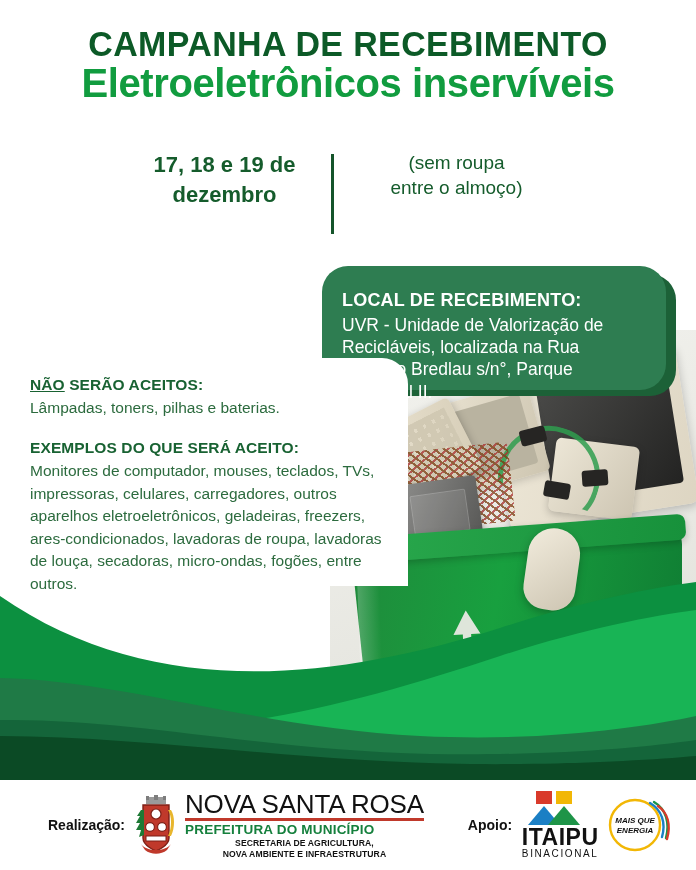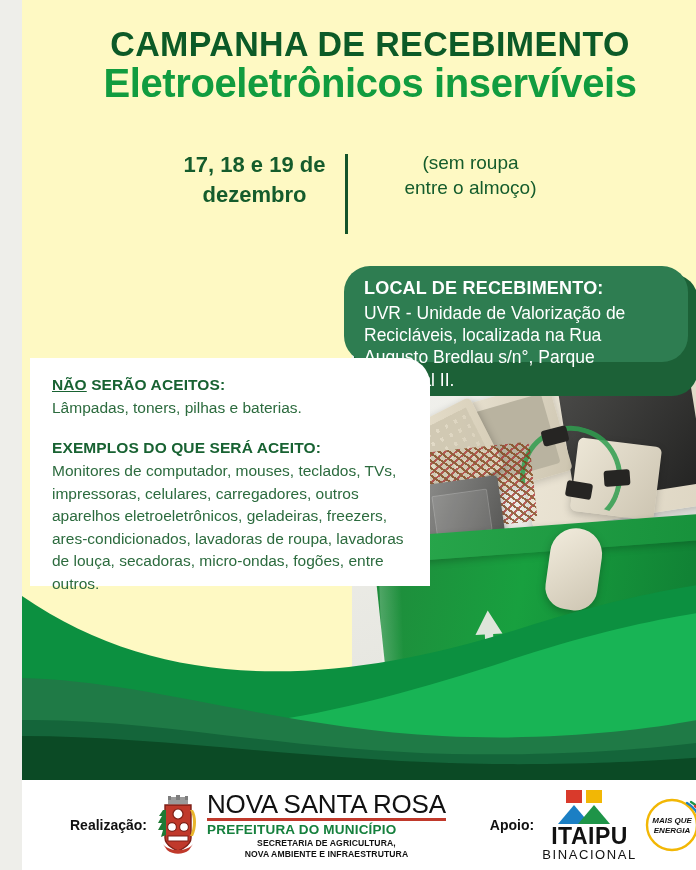--- a/index.html
+++ b/index.html
@@ -3,21 +3,21 @@
 <meta charset="utf-8">
 <style>
   html,body{margin:0;padding:0;}
   body{
     width:696px;height:870px;
     background:#eeeeea;
     font-family:"Liberation Sans", sans-serif;
     overflow:hidden;
     position:relative;
   }
-  .poster{position:absolute;inset:0;overflow:hidden;background:#fef9c3;margin-left:22px;}
+  .poster{position:absolute;inset:0;overflow:hidden;background:#ffffff;}
 
   
   .photo-layer{position:absolute;left:330px;top:330px;width:366px;height:450px;overflow:hidden;}
   .photo-bg{position:absolute;inset:0;background:
       linear-gradient(160deg,#f3f3ef 0%,#e7e7e1 60%,#dedbd4 100%);}
 
   .ewaste{position:absolute;left:0;top:0;width:366px;height:300px;}
   .monitor{position:absolute;left:168px;top:28px;width:190px;height:160px;
     background:linear-gradient(120deg,#efe9da 0%,#ddd5c2 100%);
     transform:rotate(-9deg);border-radius:8px;box-shadow:0 3px 10px rgba(0,0,0,.22);}
@@ -78,31 +78,31 @@
   .header{position:absolute;left:0;top:26px;width:696px;text-align:center;}
   .t1{font-size:35px;font-weight:bold;letter-spacing:.4px;line-height:1;
       color:#0c5a27;font-stretch:condensed;transform:scaleX(.97);}
   .t2{font-size:40px;font-weight:bold;line-height:1.04;margin-top:2px;
       color:#119c3f;letter-spacing:-.4px;}
 
   
   .dt{position:absolute;left:0;top:150px;width:696px;display:flex;justify-content:center;
       align-items:flex-start;gap:0;}
   .dt-date{width:180px;text-align:center;color:#155c2c;font-weight:bold;font-size:22px;
-           line-height:1.35;}
+           line-height:1.35;padding-right:16px;}
   .dt-div{width:3px;height:80px;background:#14542a;margin-top:4px;}
   .dt-time{width:210px;text-align:center;color:#155c2c;padding-left:18px;}
   .dt-time .big{font-weight:bold;font-size:25px;line-height:1.2;}
   .dt-time .small{font-size:19px;line-height:1.25;margin-top:1px;}
 
   
   .localshadow{position:absolute;left:332px;top:274px;width:344px;height:122px;
       background:#1c6137;border-radius:26px;}
-  .local{position:absolute;left:322px;top:266px;width:344px;height:96px;
-      background:#2e7d51;border-radius:26px;padding:12px 20px 0 20px;box-sizing:border-box;
+  .local{position:absolute;left:322px;top:266px;width:344px;height:124px;
+      background:#2e7d51;border-radius:26px;padding:24px 20px 0 20px;box-sizing:border-box;
       color:#fff;}
   .local h3{margin:0 0 3px 0;font-size:18px;font-weight:bold;letter-spacing:.2px;}
   .local p{margin:0;font-size:17.5px;line-height:1.27;font-weight:400;}
 
   
   .card{position:absolute;left:8px;top:358px;width:400px;height:228px;
      background:#fff;border-radius:0 26px 0 0;padding:18px 18px 0 22px;box-sizing:border-box;}
   .card .hd{color:#186232;font-weight:bold;font-size:15.5px;margin:0 0 3px 0;letter-spacing:.1px;}
   .card .hd u{text-decoration:underline;}
   .card .bd{color:#2c6b3e;font-size:15.5px;line-height:1.45;margin:0;}
@@ -118,21 +118,21 @@
   .nsr{line-height:1;}
   .nsr .l1{font-size:26px;font-weight:normal;color:#111;letter-spacing:-.2px;}
   .nsr .rule{height:3px;background:#c0392b;margin:1px 0 2px 0;}
   .nsr .l2{font-size:13.5px;font-weight:bold;color:#15803d;letter-spacing:.2px;}
   .nsr .l3{font-size:8.6px;font-weight:bold;color:#111;letter-spacing:.1px;line-height:1.22;
            text-align:center;margin-top:2px;}
 
   .itaipu{line-height:1;text-align:center;}
   .it-mark{width:80px;height:34px;margin:0 auto 1px auto;display:block;}
   .it-name{font-size:23px;font-weight:bold;color:#111;letter-spacing:.5px;}
-  .it-sub{font-size:13px;color:#111;letter-spacing:1.6px;}
+  .it-sub{font-size:10px;color:#111;letter-spacing:1.6px;}
   .mqe{width:74px;height:64px;margin-left:4px;}
 </style>
 </head>
 <body>
 
 <div class="poster">
 
   <div class="photo-layer">
     <div class="photo-bg"></div>
 

